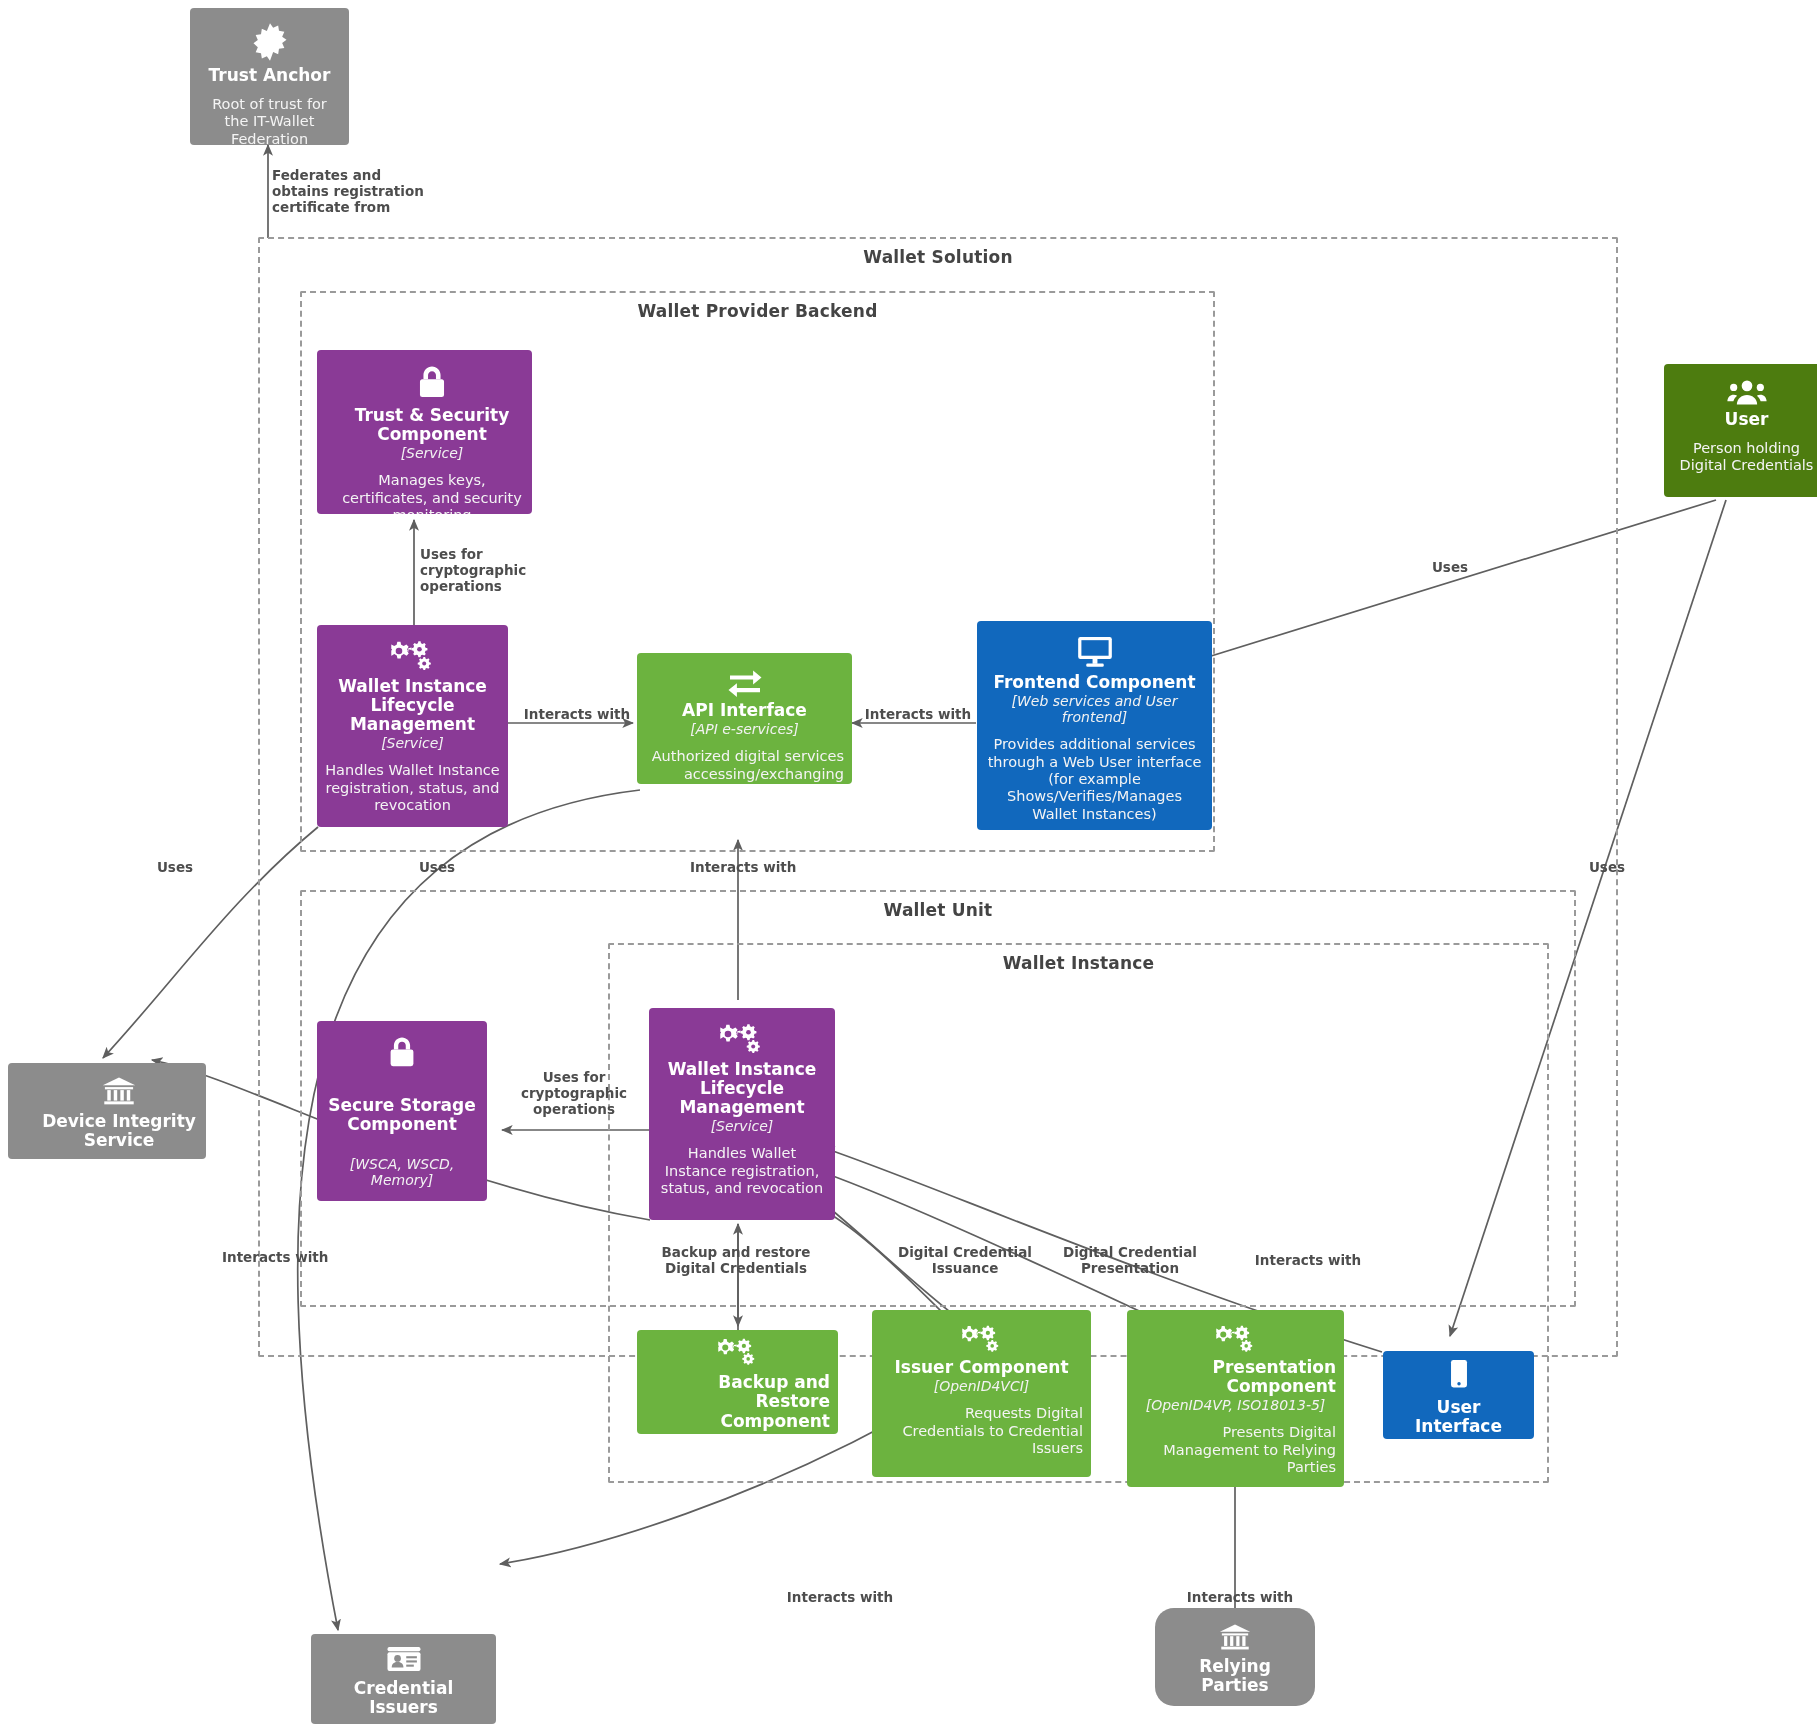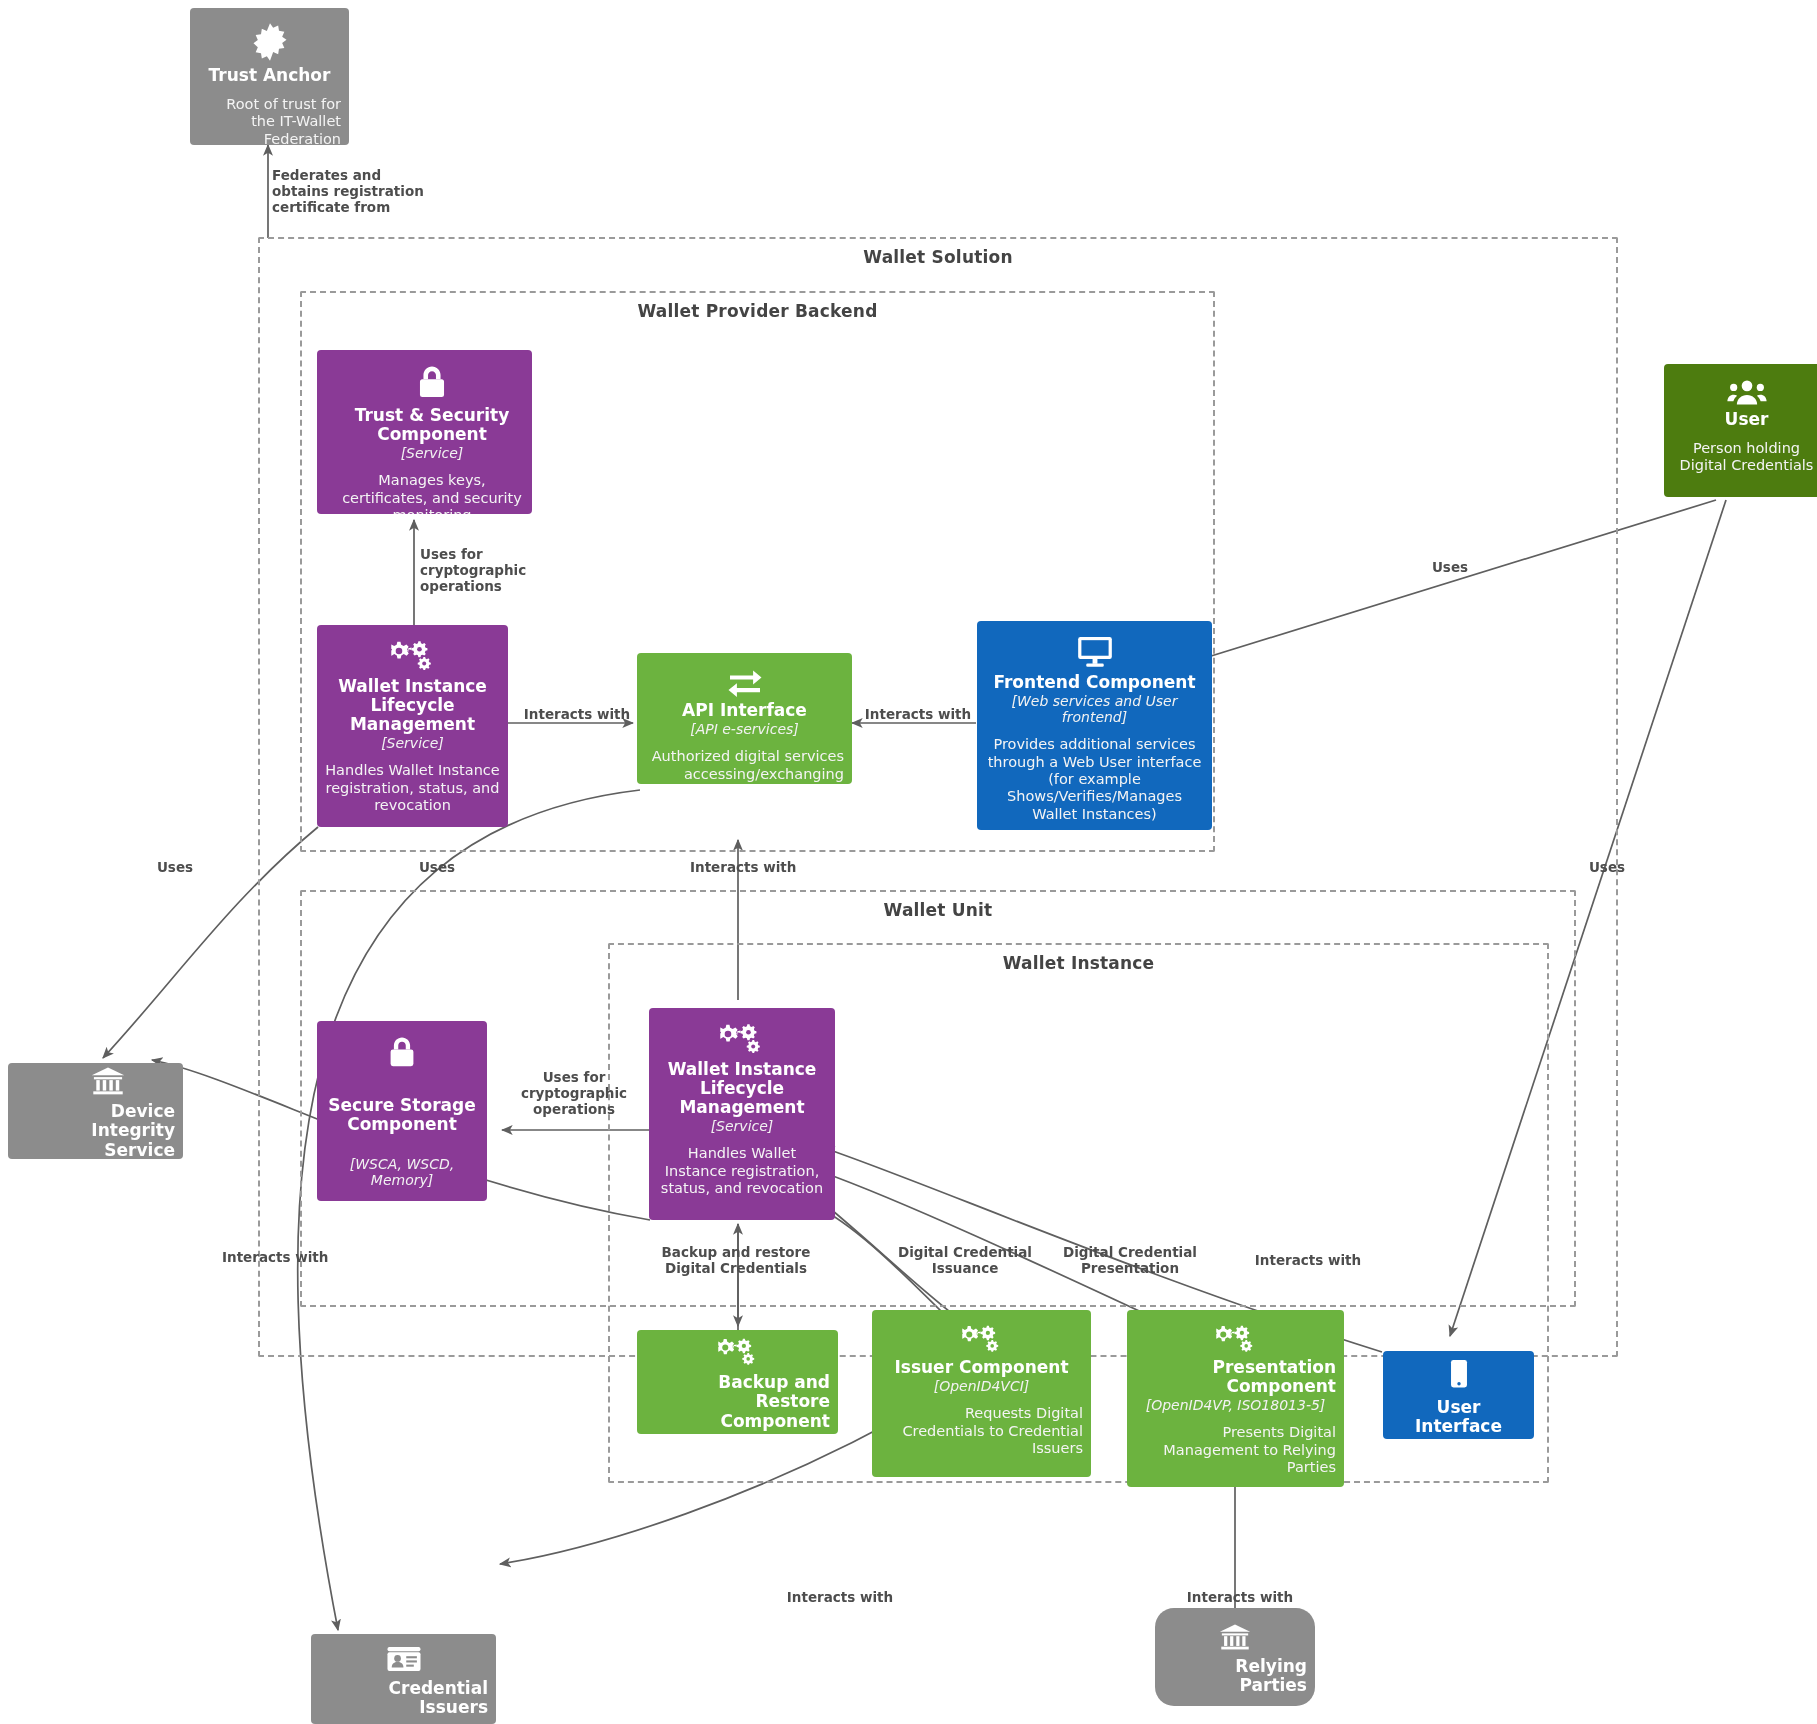--- a/index.html
+++ b/index.html
@@ -19,21 +19,21 @@
         padding:12px 8px 10px 8px;text-align:center;overflow:hidden;}
   .node .ico{margin:2px 0 4px 0;display:block;line-height:0;}
   .node .title{font-size:17px;font-weight:bold;line-height:1.12;}
   .node .tech{font-size:14px;font-style:italic;line-height:1.15;margin-top:1px;color:#f2f2f2;}
   .node .desc{font-size:14.5px;line-height:1.2;margin-top:11px;color:#f4f4f4;font-weight:normal;}
 
   .n-purple{background:#8a3a96;}
   .n-green{background:#6cb33f;text-align:right;}
   .n-blue{background:#1168bd;}
   .n-navy{background:#4d7c0f;margin-left:21px;}
-  .n-gray{background:#8c8c8c;text-align:right;}
+  .n-gray{background:#8c8c8c;}
 
   .node.compact{justify-content:center;}
   .node.compact .title{margin-top:2px;}
 
   .edge-label{position:absolute;font-size:13.5px;font-weight:bold;color:#4d4d4d;
         line-height:1.18;text-align:center;white-space:pre-line;background:transparent;}
 </style>
 </head>
 <body>
 
@@ -174,21 +174,21 @@
         <circle cx="5.0" cy="6.6" r="2.7"></circle>
         <path d="M0.3 17.0c0-3.0 2.1-5.0 4.7-5.0 1.0 0 1.9 0.3 2.6 0.8-1.4 1.1-2.4 2.6-2.8 4.2z"></path>
         <circle cx="25.0" cy="6.6" r="2.7"></circle>
         <path d="M29.7 17.0c0-3.0-2.1-5.0-4.7-5.0-1.0 0-1.9 0.3-2.6 0.8 1.4 1.1 2.4 2.6 2.8 4.2z"></path>
       </svg>
     </span>
     <span class="title">User</span>
     <span class="desc">Person holding Digital Credentials</span>
   </div>
 
-  <div class="node n-gray compact" style="left:8px;top:1063px;width:175px;height:96px;padding-left:32px;">
+  <div class="node n-gray compact" style="left:8px;top:1063px;width:198px;height:96px;padding-left:32px;">
     <span class="ico">
       <svg width="36" height="30" viewBox="0 0 24 20" fill="#ffffff">
         <path d="M12 1.0L1.2 6.2h21.6z"></path>
         <rect x="2.6" y="7.4" width="18.8" height="1.5"></rect>
         <rect x="4.2" y="9.4" width="2.3" height="7.0"></rect>
         <rect x="8.5" y="9.4" width="2.3" height="7.0"></rect>
         <rect x="12.9" y="9.4" width="2.3" height="7.0"></rect>
         <rect x="17.2" y="9.4" width="2.3" height="7.0"></rect>
         <rect x="2.2" y="16.9" width="19.6" height="2.0"></rect>
       </svg>

